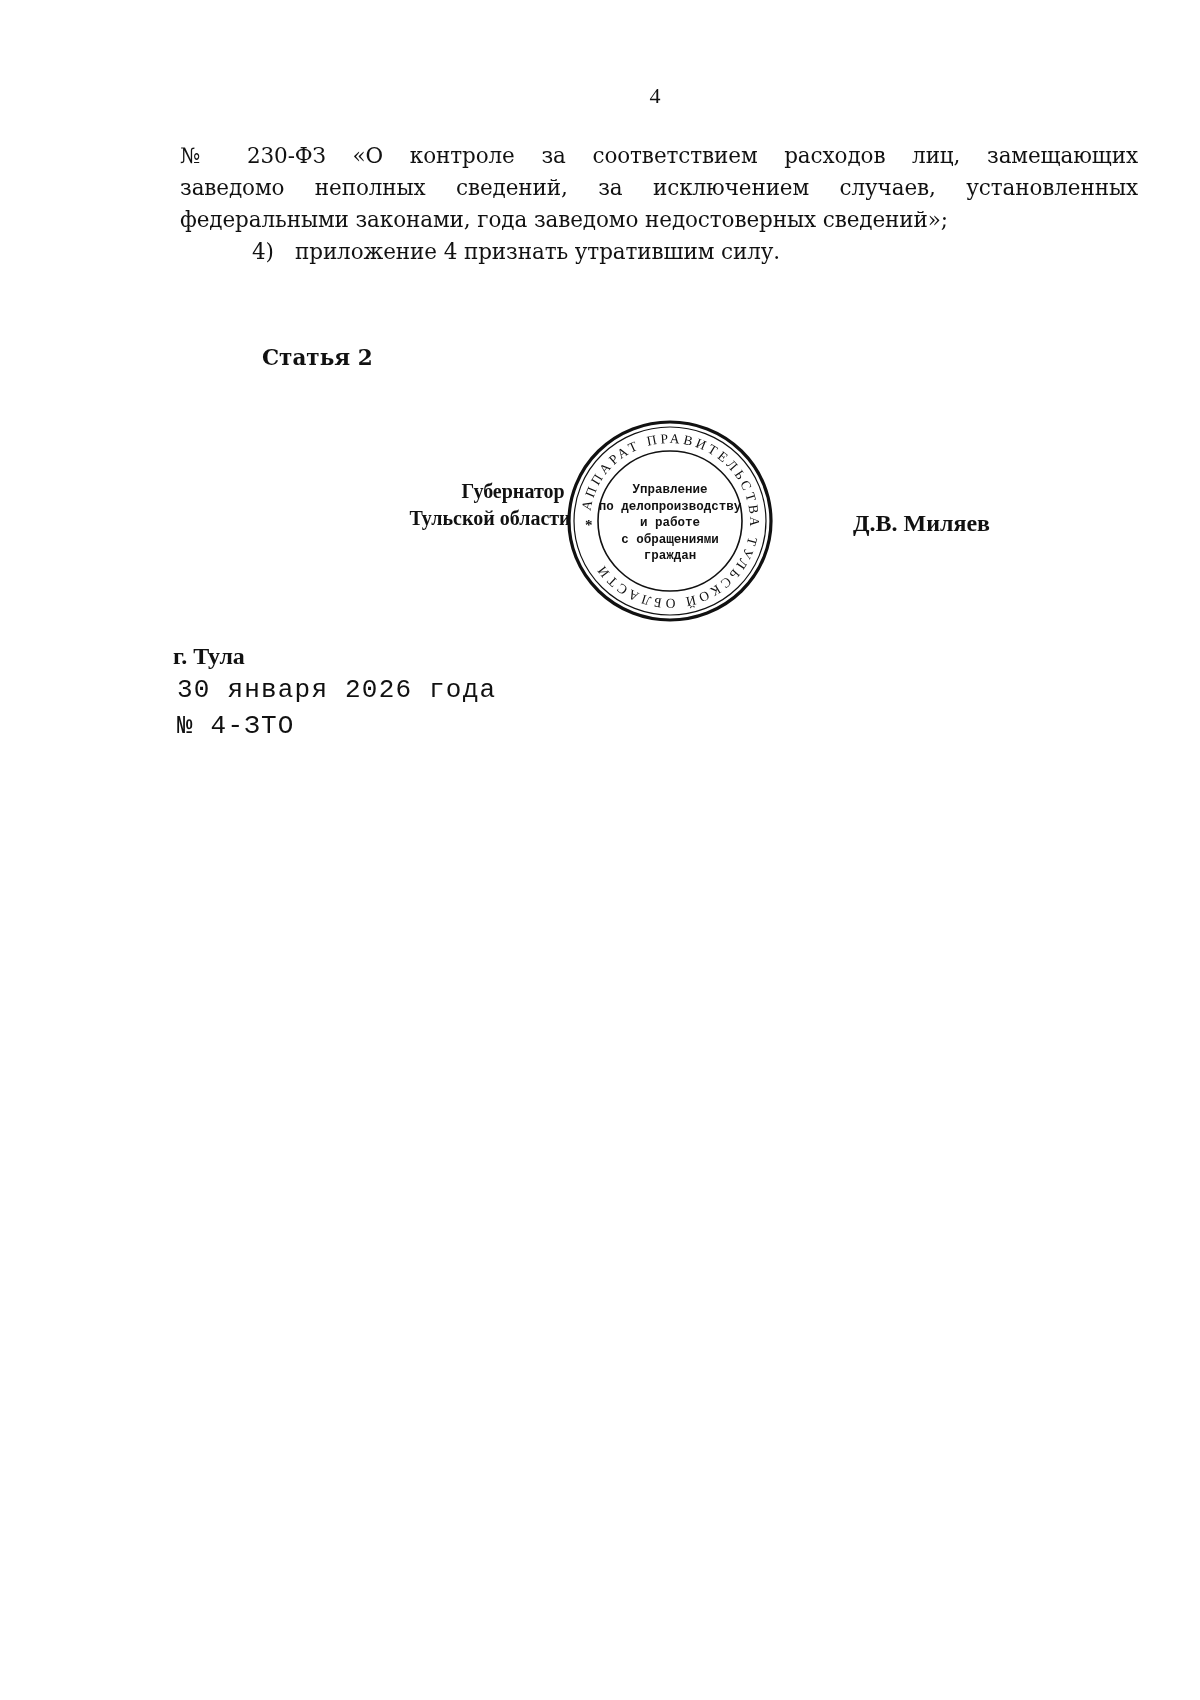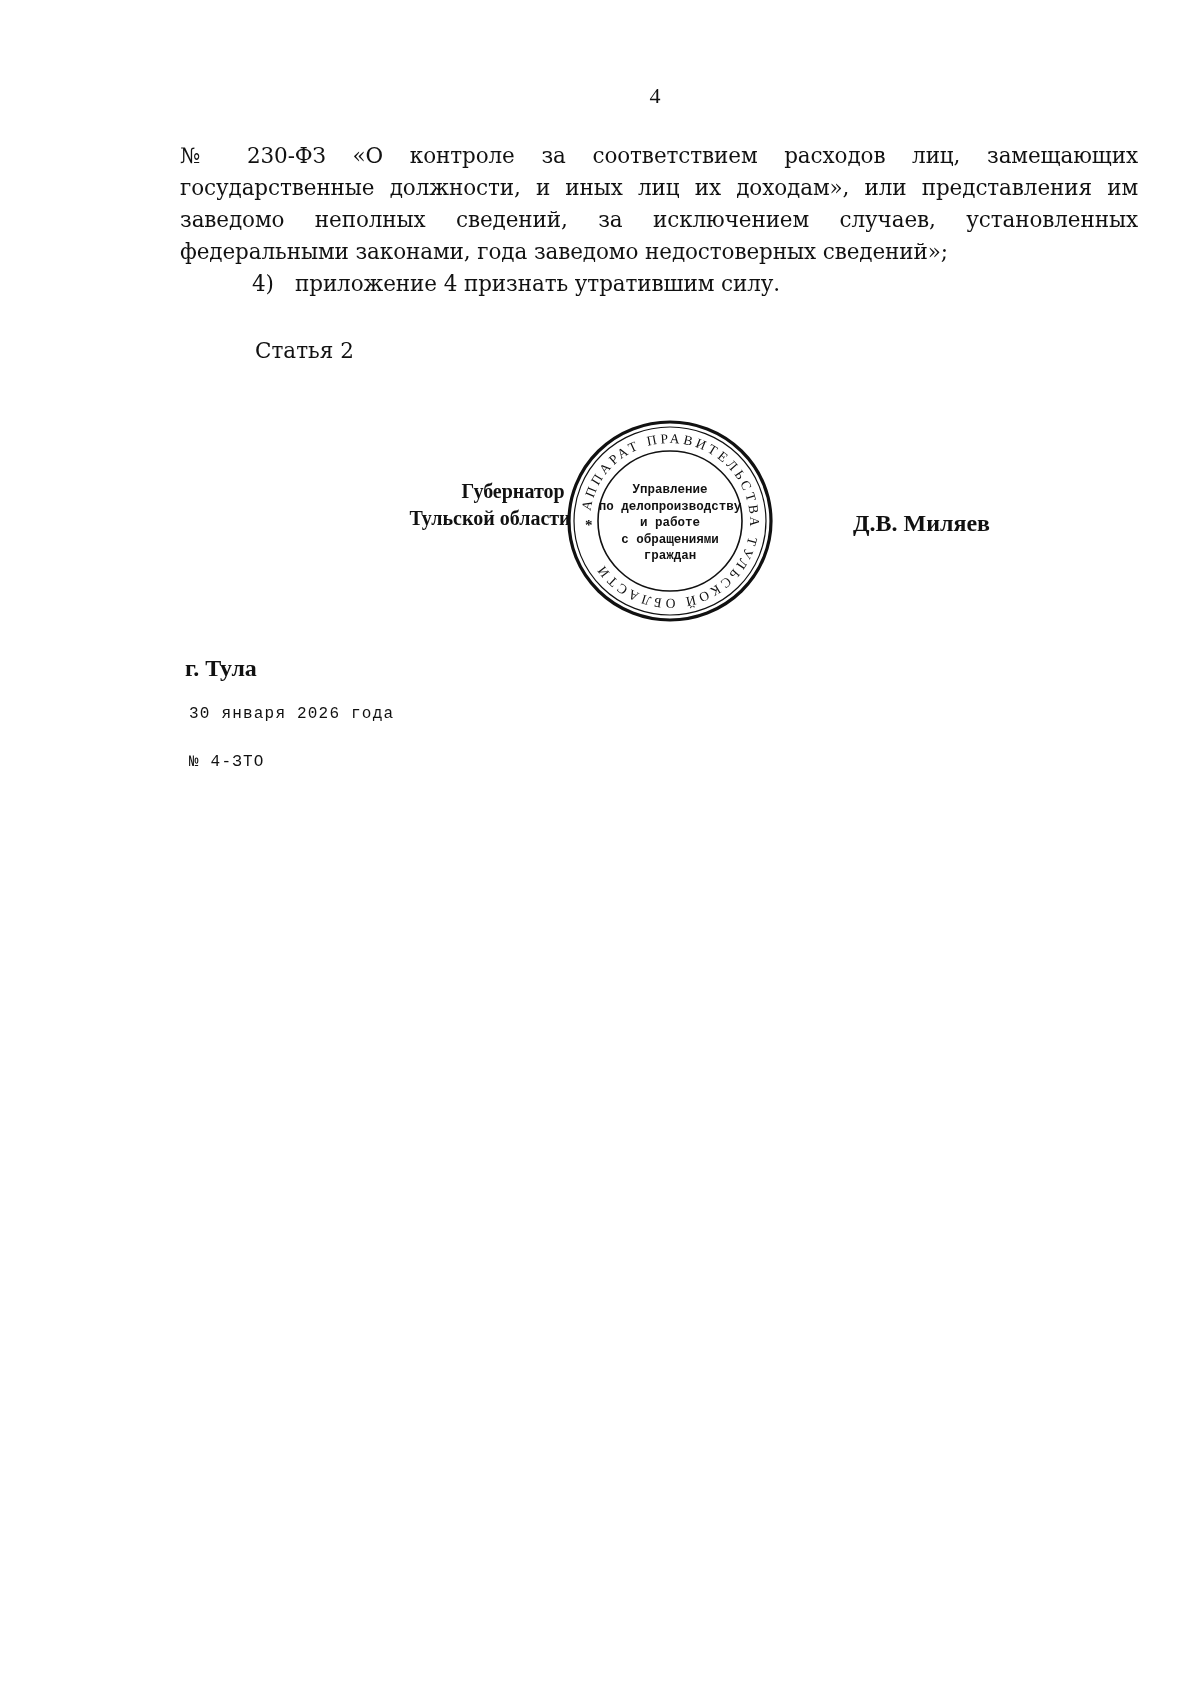--- a/index.html
+++ b/index.html
@@ -58,22 +58,22 @@
       flex: none;
     }
     .article {
       position: absolute;
       left: 252px;
       top: 333px;
       font-size: 21.5px;
       line-height: 30px;
     }
     .article-title {
-      font-weight: normal;
-      margin: 3px;
+      font-weight: bold;
+      margin: 10px;
     }
     .article-text {
       margin: 0;
       white-space: nowrap;
       letter-spacing: -0.15px;
     }
     .signature-block {
       position: absolute;
       left: 0;
       top: 0;
@@ -130,44 +130,43 @@
       line-height: 16.5px;
       color: #111;
     }
     .stamp-inner-text span { display: block; white-space: nowrap; }
     .place-date {
       position: absolute;
       left: 173px;
       top: 642px;
     }
     .place {
-      margin: 12px;
+      margin: 0;
       font-weight: bold;
       font-size: 24px;
       line-height: 28px;
       font-family: "Liberation Serif", serif;
     }
     .date, .number {
-      margin: 16px;
+      margin: 4px;
       font-family: "Liberation Mono", "DejaVu Sans Mono", monospace;
-      font-size: 16px;
+      font-size: 26px;
       line-height: 33px;
       letter-spacing: 1.2px;
     }
     .number { margin-top: -1px; }
   </style>
 </head>
 <body>
 
 <div class="page-number">4</div>
 
 <div class="body-text">
   <p class="para-cont">
     <span class="jline">№ 230-ФЗ «О контроле за соответствием расходов лиц, замещающих</span>
-    <span class="jline">государственные должности, и иных лиц их доходам», или представления им</span>
     <span class="jline">заведомо неполных сведений, за исключением случаев, установленных</span>
     <span class="jline last">федеральными законами, года заведомо недостоверных сведений»;</span>
   </p>
   <p class="list-item">
     <span class="list-num">4)</span>
     <span>приложение 4 признать утратившим силу.</span>
   </p>
 </div>
 
 <div class="article">

